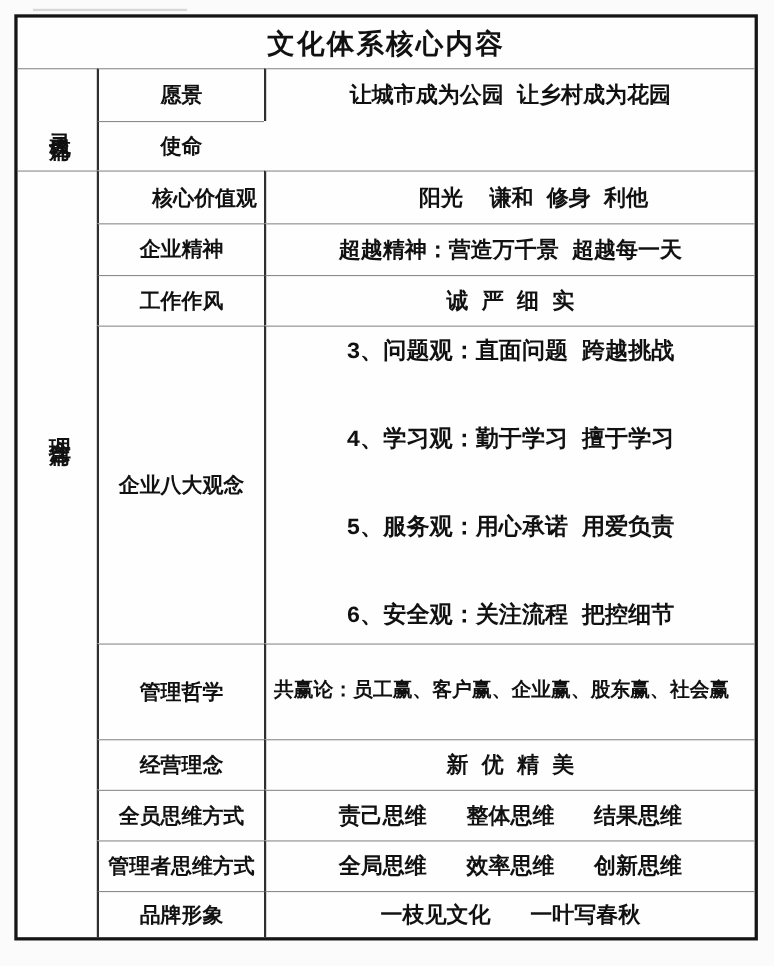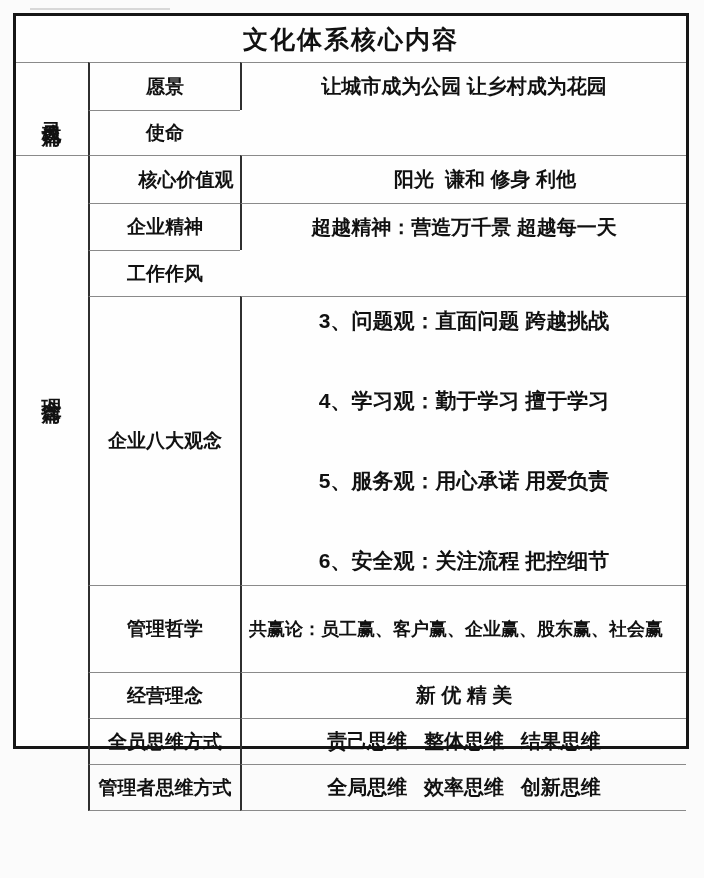--- a/index.html
+++ b/index.html
@@ -22,37 +22,37 @@
     width: 140px;
     height: 2px;
     background: #c9c9c9;
     opacity: 0.7;
   }
   .culture-table {
     position: absolute;
     left: 13px;
     top: 13px;
     width: 676px;
-    height: 736px;
+    height: 842px;
     box-sizing: border-box;
     background: #fefefe;
     border: 3px solid #161616;
     display: grid;
     grid-template-columns: 72px 152px 1fr;
     grid-template-rows: 46px 48px 45px 48px 47px 46px 289px 87px 46px 46px 46px auto;
   }
   .cell {
     box-sizing: border-box;
     display: flex;
     align-items: center;
     justify-content: center;
     overflow: hidden;
   }
   
-  .bt { border-top: 1px solid #8a8a8a; }
+  .bt { border-top: 1px solid #8a8a8a; font-family: Liberation Mono, monospace; }
   .bl { border-left: 2px solid #2f2f2f; }
 
   .title-cell {
     grid-column: 1 / 4;
     grid-row: 1;
     font-size: 25px;
     font-weight: bold;
     letter-spacing: 2px;
     white-space: pre;
   }
@@ -150,20 +150,21 @@
     <span class="vtext">理念篇</span>
   </div>
 
   <div class="cell label-cell r4 bt bl">核心价值观</div>
   <div class="cell content-cell r4 bt bl">阳光  谦和 修身 利他</div>
 
   <div class="cell label-cell r5 bt bl">企业精神</div>
   <div class="cell content-cell r5 bt bl">超越精神：营造万千景 超越每一天</div>
 
   <div class="cell label-cell r6 bt bl">工作作风</div>
+  <div class="cell content-cell r6 bt bl">诚 严 细 实</div>
 
   <div class="cell label-cell r7 bt bl">企业八大观念</div>
   <div class="cell content-cell lines-cell r7 bt bl">
     <div class="lines-block">
       
       
       <div class="concept-line">3、问题观：直面问题 跨越挑战</div>
       <div class="concept-line">4、学习观：勤于学习 擅于学习</div>
       <div class="concept-line">5、服务观：用心承诺 用爱负责</div>
       <div class="concept-line">6、安全观：关注流程 把控细节</div>

